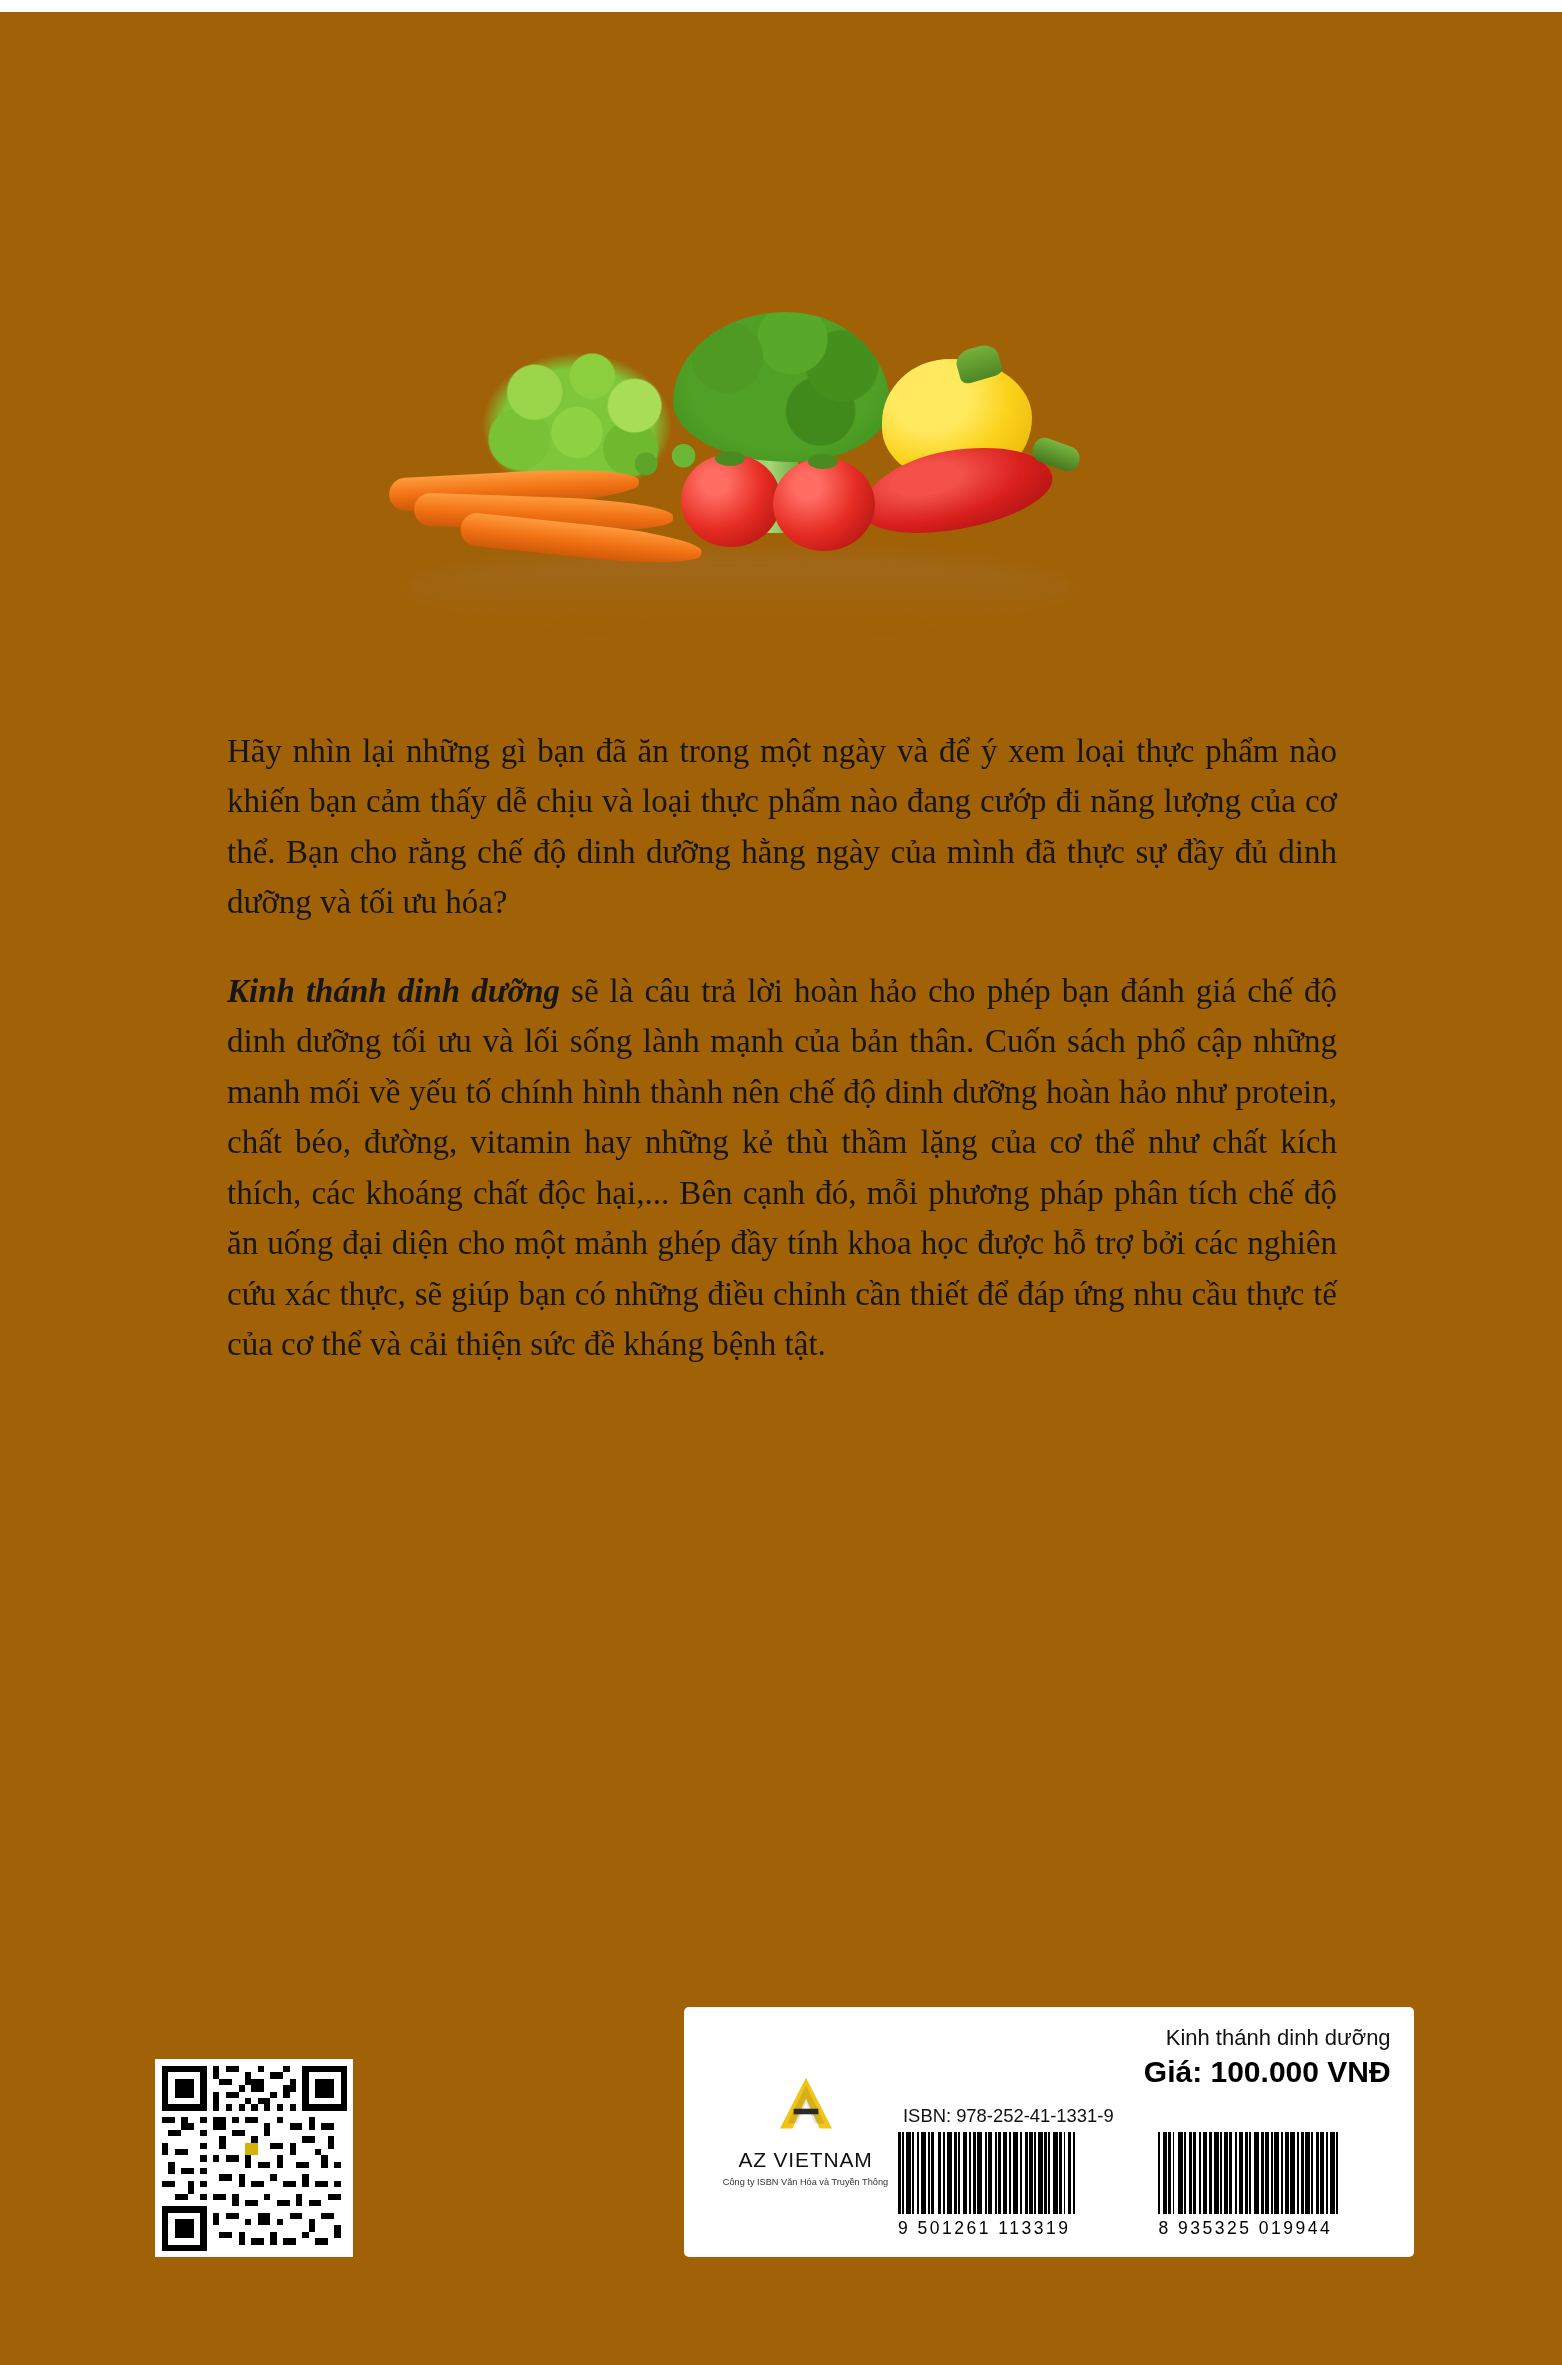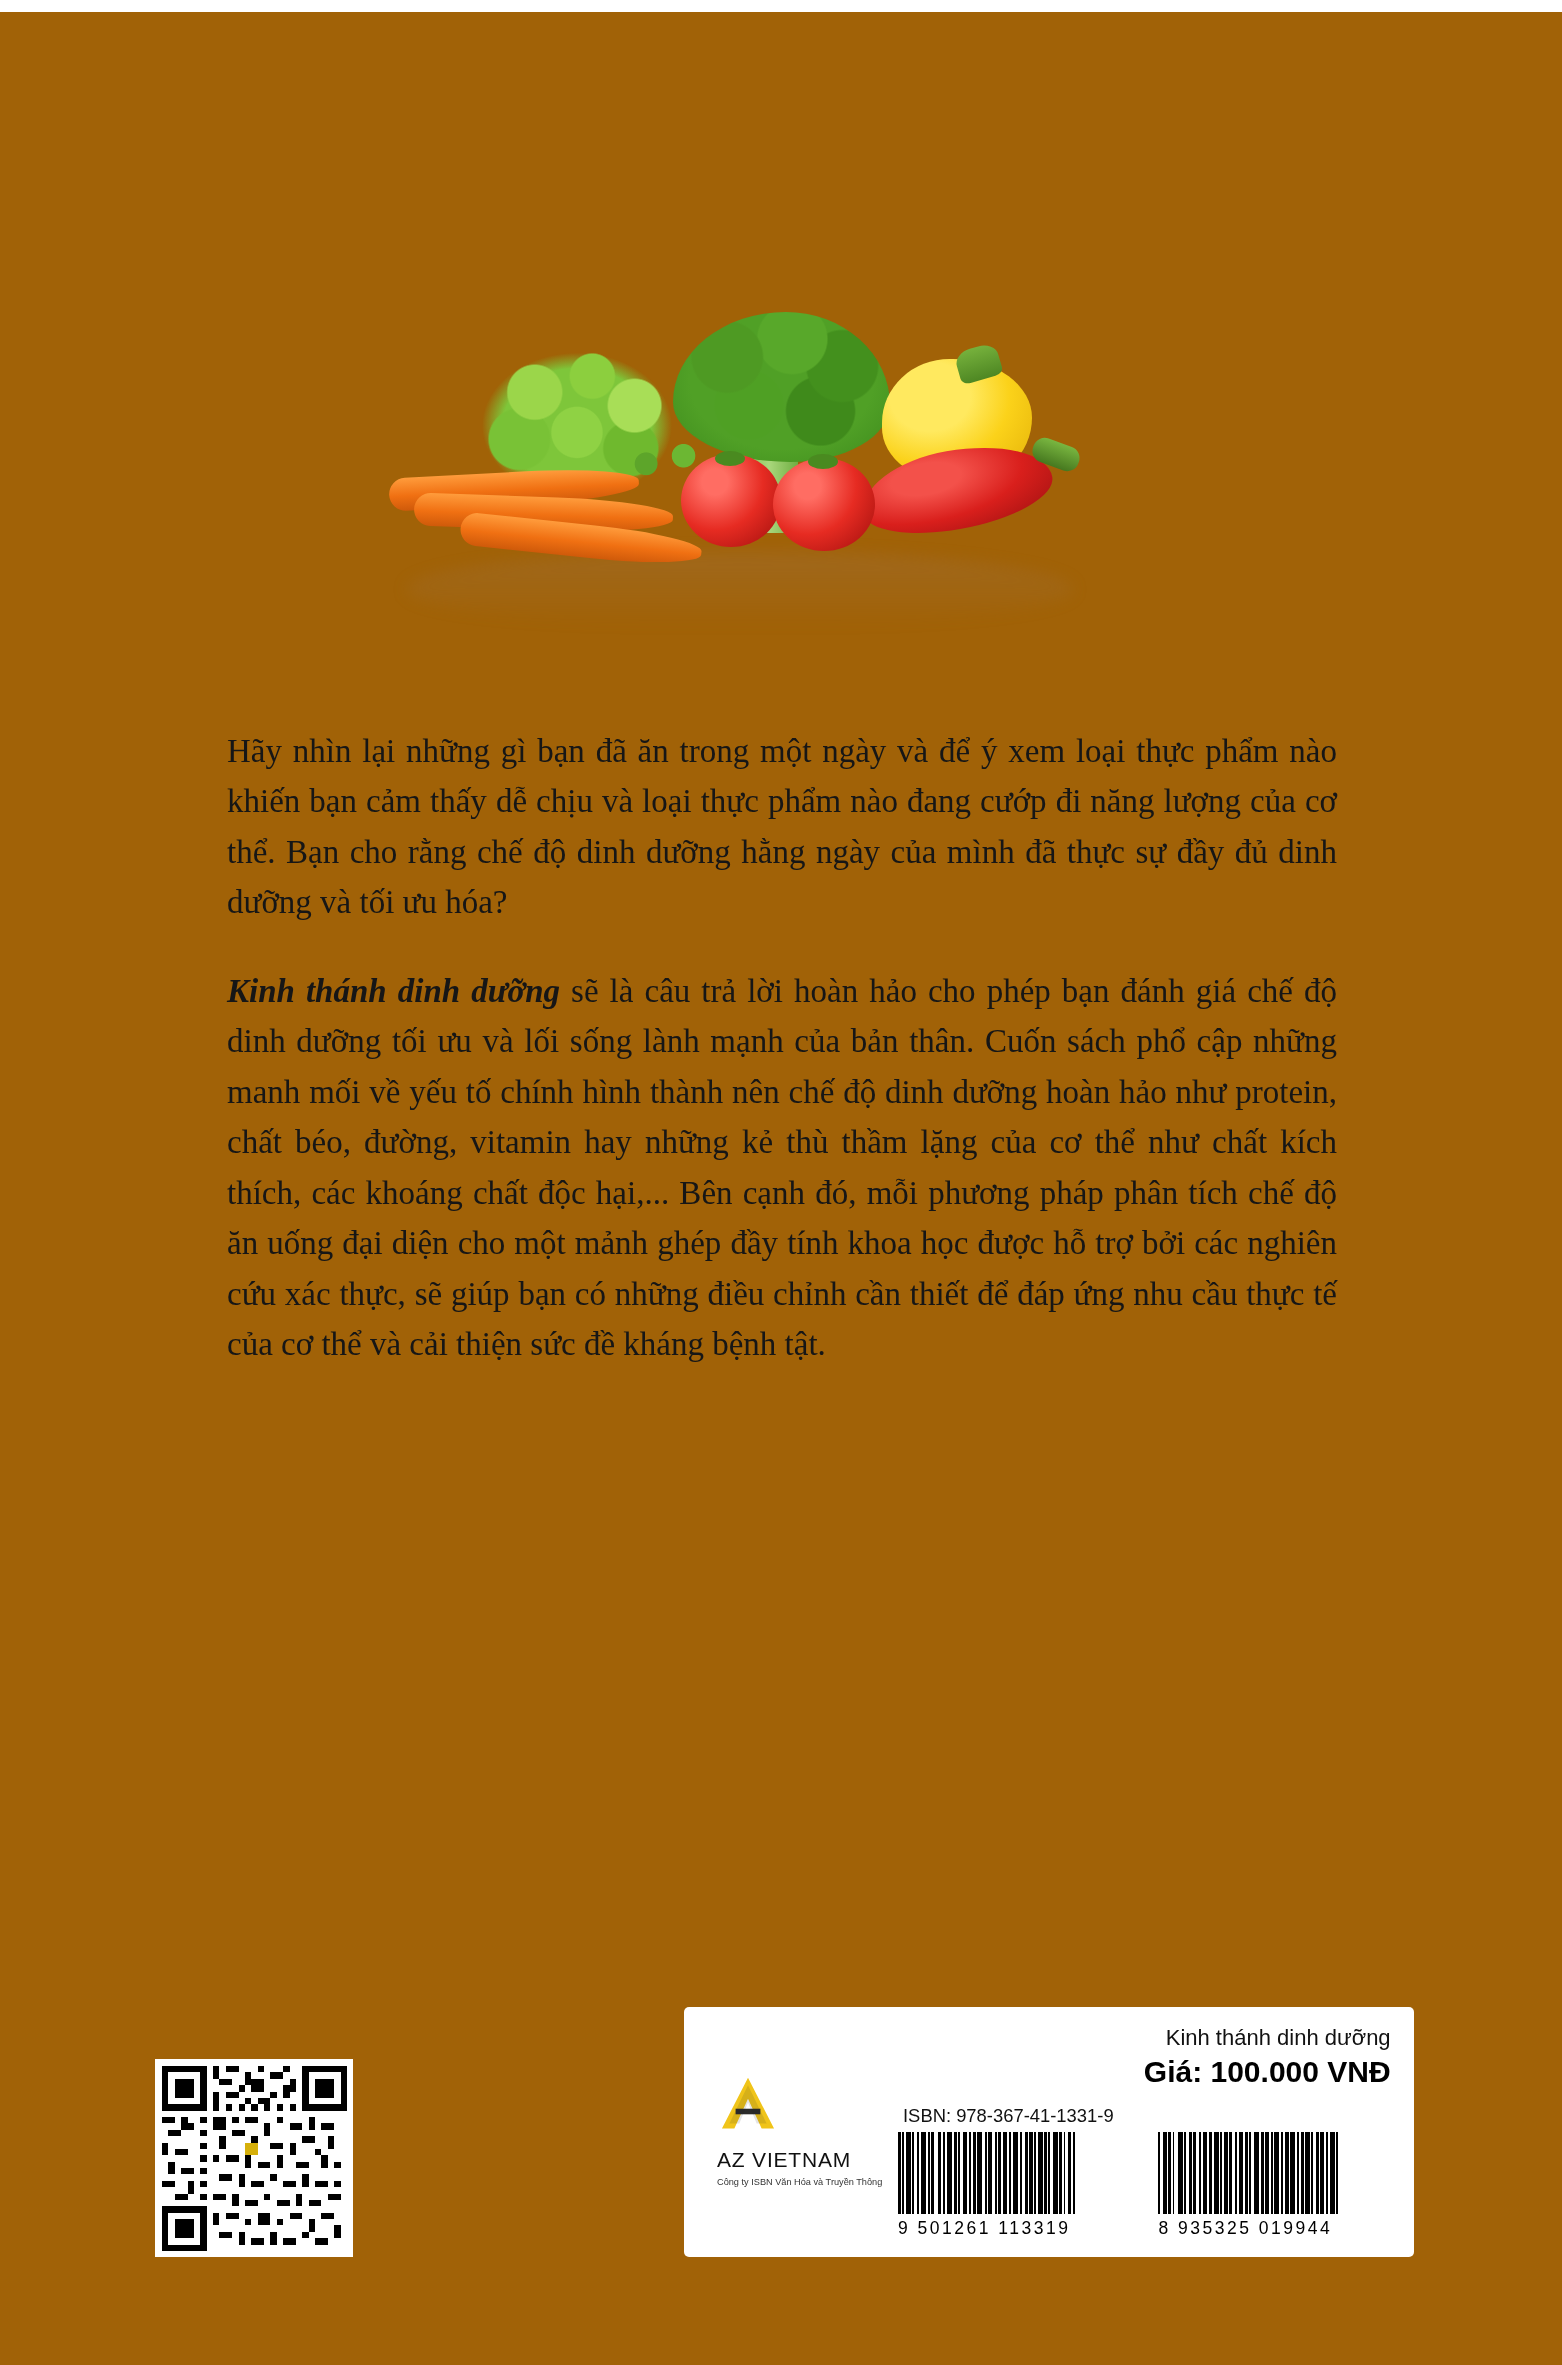--- a/index.html
+++ b/index.html
@@ -226,21 +226,21 @@
     top: 98px;
     font-family: "Liberation Sans", sans-serif;
     font-size: 18.4px;
     color: #111;
   }
   .logo-block {
     position: absolute;
     left: 33px;
     top: 67px;
     width: 177px;
-    text-align: left;
+    text-align: center;
   }
   .logo-mark {
     width: 62px;
     height: 62px;
     margin: 0 auto 8.3px auto;
   }
   .logo-name {
     font-family: "Liberation Sans", sans-serif;
     font-size: 21px;
     letter-spacing: 0.8px;
@@ -431,21 +431,21 @@
       </g>
       <g fill="#d6b00b">
           <rect x="13" y="12" width="2" height="2"></rect>
         </g>
     </svg>
   </div>
 
   <div class="barcode-panel">
     <div class="bp-title">Kinh thánh dinh dưỡng</div>
     <div class="bp-price">Giá: 100.000 VNĐ</div>
-    <div class="bp-isbn-label">ISBN: 978-367-41-1331-9</div>
+    <div class="bp-isbn-label">ISBN: 978-252-41-1331-9</div>
 
     <div class="logo-block">
       <svg class="logo-mark" viewBox="0 0 100 100">
         <polygon points="50,6 92,88 72,88 50,40 28,88 8,88" fill="#f0c419"></polygon>
         <rect x="30" y="56" width="40" height="9" fill="#2b2b2b"></rect>
         <polygon points="50,18 80,80 64,80 50,46 36,80 20,80" fill="#1f1f1f" opacity="0.12"></polygon>
       </svg>
       <div class="logo-name">AZ VIETNAM</div>
       <div class="logo-sub">Công ty ISBN Văn Hóa và Truyền Thông</div>
     </div>

